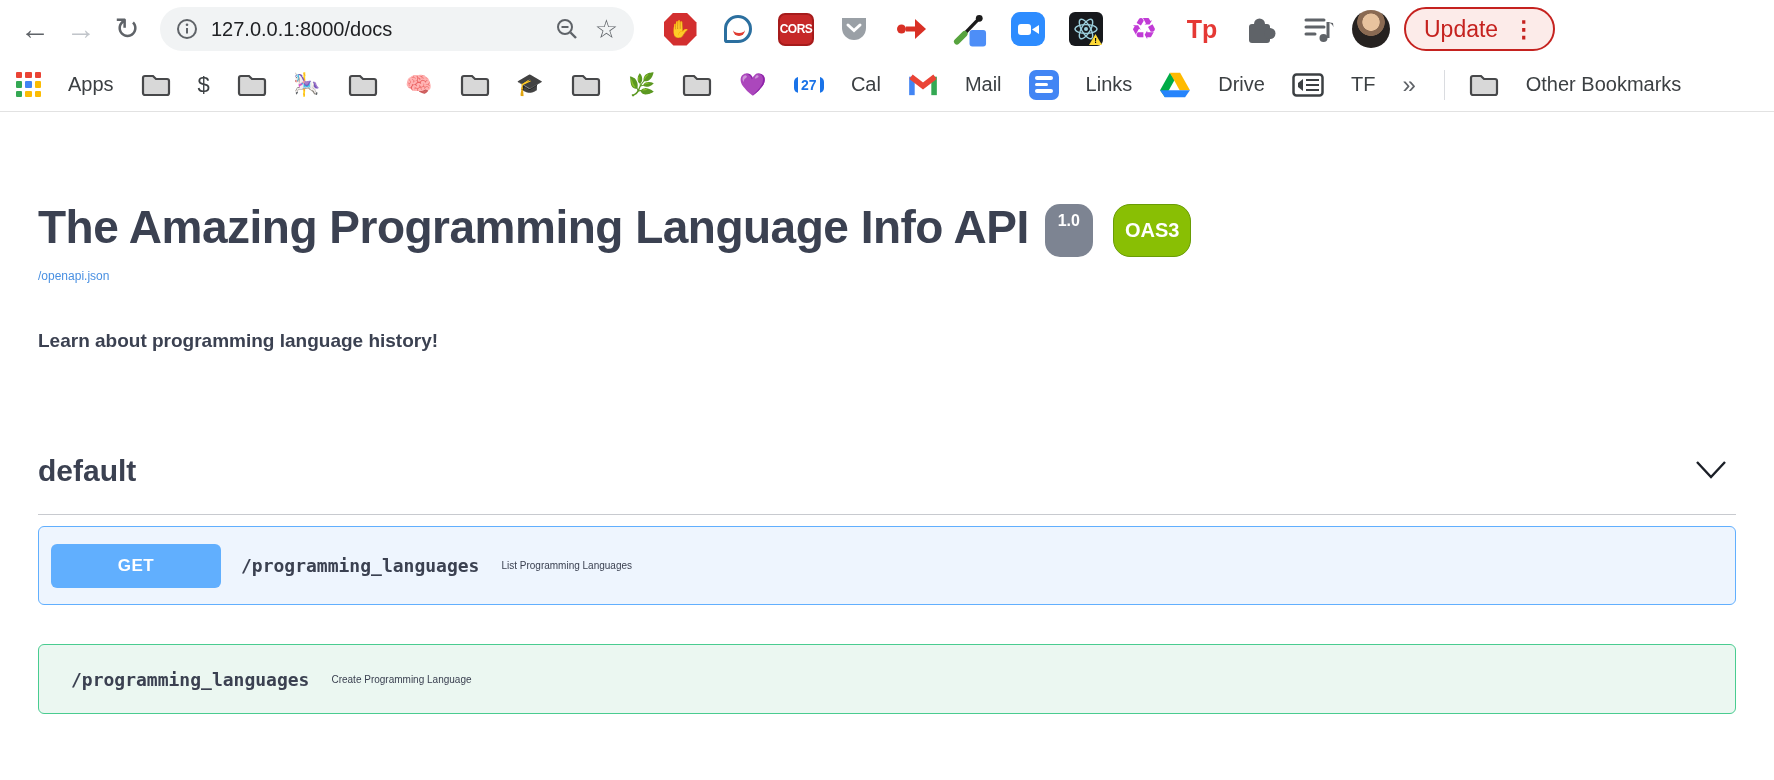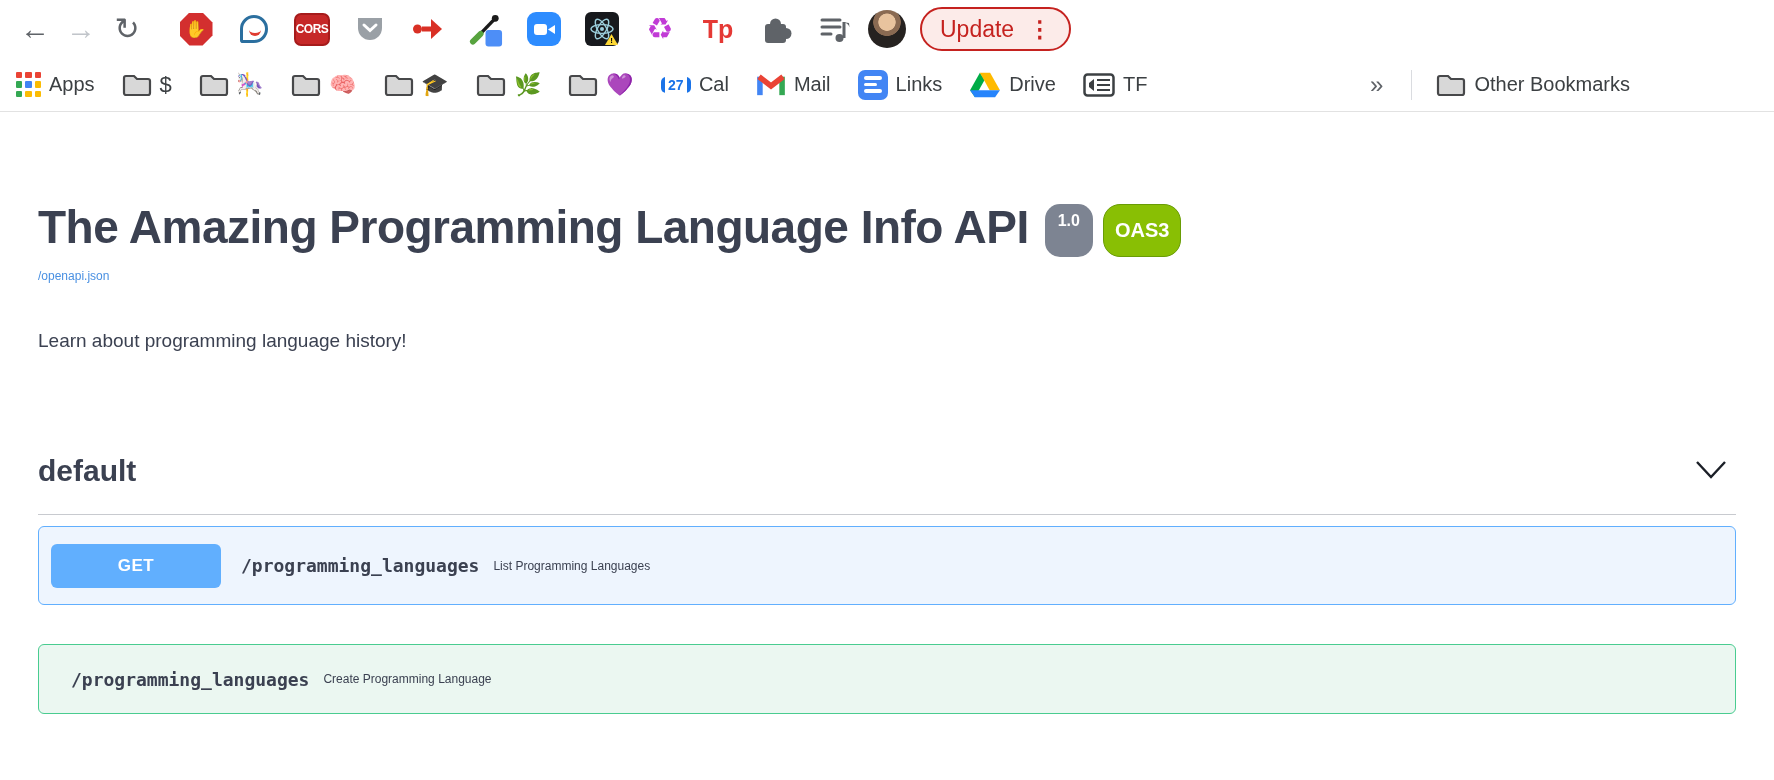--- a/index.html
+++ b/index.html
@@ -25,62 +25,76 @@
   .react-warn { position: absolute; right: 1px; bottom: 1px; width: 13px; height: 11px; background: #fdd835; clip-path: polygon(50% 0,100% 100%,0 100%); font-size: 8px; font-weight: bold; color: #000; text-align: center; line-height: 14px; }
   .recycle-glyph { font-size: 30px; color: #c13bd6; line-height: 1; }
   .tp-glyph { font-size: 25px; font-weight: bold; color: #e53935; }
   .avatar { width: 38px; height: 38px; border-radius: 50%; margin-left: 16px; flex: none;
     background: radial-gradient(circle at 50% 32%, #e8c39e 0 26%, #8a6a52 28% 42%, #262220 44% 100%); }
   .update-pill { margin-left: 14px; height: 44px; border: 2.5px solid #c5221f; background: #fcebe9; border-radius: 22px; color: #c5221f; font-size: 23px; padding: 0 18px; display: flex; align-items: center; gap: 14px; flex: none; text-align: right; }
   .update-pill .dots { font-size: 23px; font-weight: bold; }
 
   
   .bookmarks { height: 54px; display: flex; align-items: center; padding: 0 16px; font-size: 20px; color: #3c4043; border-bottom: 1px solid #e2e2e2; }
-  .bm { display: flex; align-items: center; gap: 8px; margin-right: 27px; white-space: nowrap; }
+  .bm { display: flex; align-items: center; gap: 27px; margin-right: 27px; white-space: nowrap; }
   .grid9 { width: 25px; height: 25px; display: grid; grid-template-columns: repeat(3,1fr); grid-template-rows: repeat(3,1fr); gap: 3px; }
   .grid9 span { border-radius: 1px; }
   .emoji { font-size: 22px; line-height: 1; }
   .cal-ic { width: 30px; height: 16px; background: #1a73e8; border-radius: 5px; display: flex; align-items: center; justify-content: center; }
   .cal-ic b { width: 22px; height: 22px; background: #fff; color: #1a73e8; font-size: 14px; display: flex; align-items: center; justify-content: center; border-radius: 2px; }
   .links-ic { width: 30px; height: 30px; background: #4285f4; border-radius: 7px; display: flex; flex-direction: column; justify-content: center; gap: 3px; padding: 0 6px; }
   .links-ic span { height: 3.5px; background: #fff; border-radius: 2px; }
   .links-ic span:nth-child(2) { width: 75%; }
   .bm-right { margin-left: auto; display: flex; align-items: center; padding-right: 128px; }
   .overflow-glyph { font-size: 24px; color: #5f6368; margin-right: 28px; }
   .vsep { width: 1px; height: 30px; background: #dadce0; margin-right: 24px; }
 
   
   .swagger { padding: 0 38px; color: #3b4151; }
   .info-head { margin-top: 88px; display: flex; align-items: flex-start; }
   .info-head h1 { font-size: 46px; font-weight: 700; letter-spacing: -0.5px; line-height: 1.2; }
-  .badges { display: flex; gap: 10px; margin-left: 16px; margin-top: 4px; }
+  .badges { display: flex; gap: 20px; margin-left: 16px; margin-top: 4px; }
   .badge-version { background: #7d8492; color: #fff; font-size: 16px; font-weight: 700; padding: 8px 13px; border-radius: 15px; }
   .badge-oas { background: #89bf04; border: 1.5px solid #699c05; color: #fff; font-size: 20px; font-weight: 700; padding: 14px 11px; border-radius: 17px; }
   .spec-link { display: inline-block; margin-top: 12px; font-size: 12px; color: #4990e2; text-decoration: none; }
-  .desc { margin-top: 46px; font-size: 19px; color: #3b4151; }
+  .desc { margin-top: 46px; font-size: 19px; color: #3b4151; font-weight: bold; }
   .section-head { margin-top: 102px; display: flex; align-items: center; justify-content: space-between; padding-bottom: 26px; border-bottom: 1px solid rgba(59,65,81,.28); }
   .section-head h2 { font-size: 30px; font-weight: 700; color: #3b4151; }
   .chev-btn { background: none; border: none; cursor: pointer; padding: 4px 8px; }
   .opblock { margin-top: 11px; height: 79px; border-radius: 6px; display: flex; align-items: center; padding: 0 12px; }
   .opblock.get  { background: #eef5fe; border: 1.5px solid #61affe; }
   .opblock.post { background: #ebf7f1; border: 1.5px solid #49cc90; margin-top: 39px; height: 70px; }
   .method { width: 170px; height: 44px; border-radius: 6px; color: #fff; font-weight: 700; font-size: 17px; display: flex; align-items: center; justify-content: center; letter-spacing: .5px; flex: none; }
   .get  .method { background: #61affe; }
   .post .method { background: #49cc90; }
   .path { margin-left: 20px; font-family: "DejaVu Sans Mono", "Liberation Mono", monospace; font-weight: 700; font-size: 18px; color: #3b4151; }
-  .summary { margin-left: 14px; font-size: 12px; color: #3b4151; }
+  .summary { margin-left: 22px; font-size: 10px; color: #3b4151; }
 </style>
 </head>
 <body>
 
 <div class="toolbar">
   <span class="nav-glyph">←</span>
   <span class="nav-glyph fwd">→</span>
   <span class="nav-glyph">↻</span>
 
+  <div class="addr">
+    <svg width="22" height="22" viewBox="0 0 22 22">
+      <circle cx="11" cy="11" r="9" fill="none" stroke="#5f6368" stroke-width="2"></circle>
+      <line x1="11" y1="10" x2="11" y2="15.5" stroke="#5f6368" stroke-width="2"></line>
+      <circle cx="11" cy="6.7" r="1.3" fill="#5f6368"></circle>
+    </svg>
+    <span class="url">127.0.0.1:8000/docs</span>
+    <svg width="24" height="24" viewBox="0 0 24 24">
+      <circle cx="10" cy="10" r="7" fill="none" stroke="#5f6368" stroke-width="2"></circle>
+      <line x1="6.5" y1="10" x2="13.5" y2="10" stroke="#5f6368" stroke-width="2"></line>
+      <line x1="15.5" y1="15.5" x2="21" y2="21" stroke="#5f6368" stroke-width="2.4"></line>
+    </svg>
+    <span class="star-glyph">☆</span>
+  </div>
 
   <div class="ext-row">
     <span class="ext">
       <span class="octagon">
           <span>✋</span>
         </span>
     </span>
     <span class="ext">
         <span class="bubble">
           <i></i>

